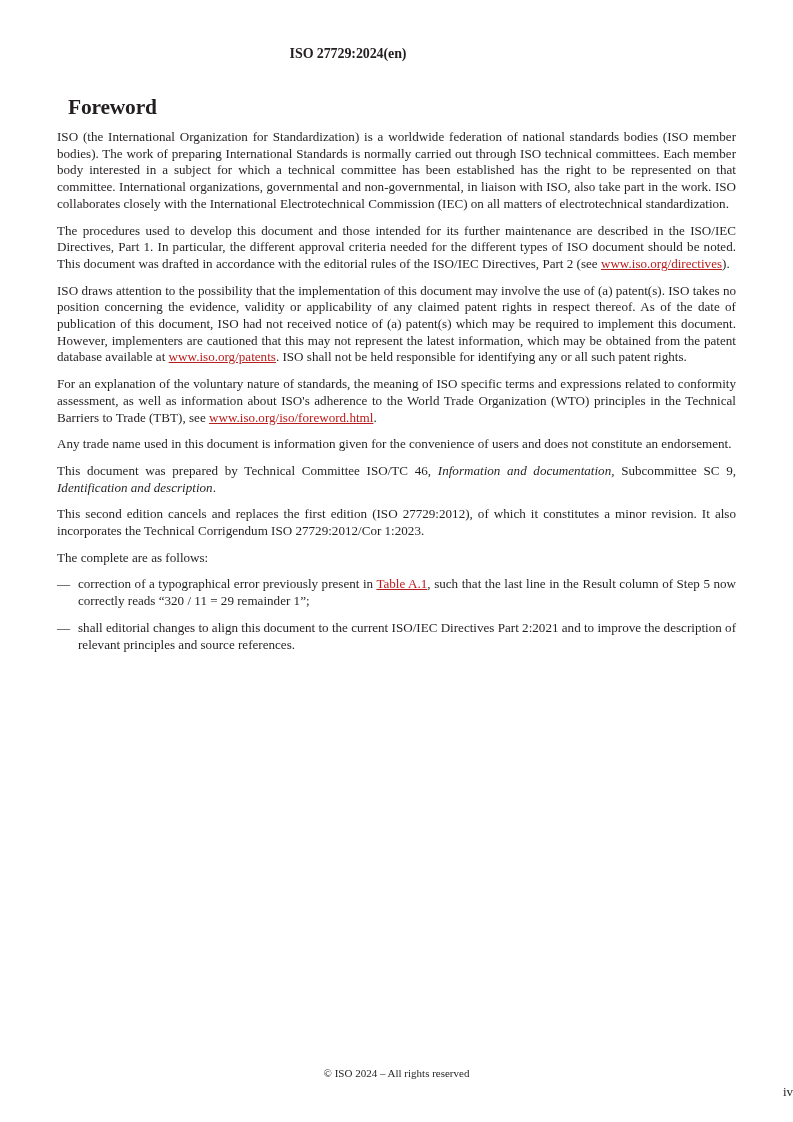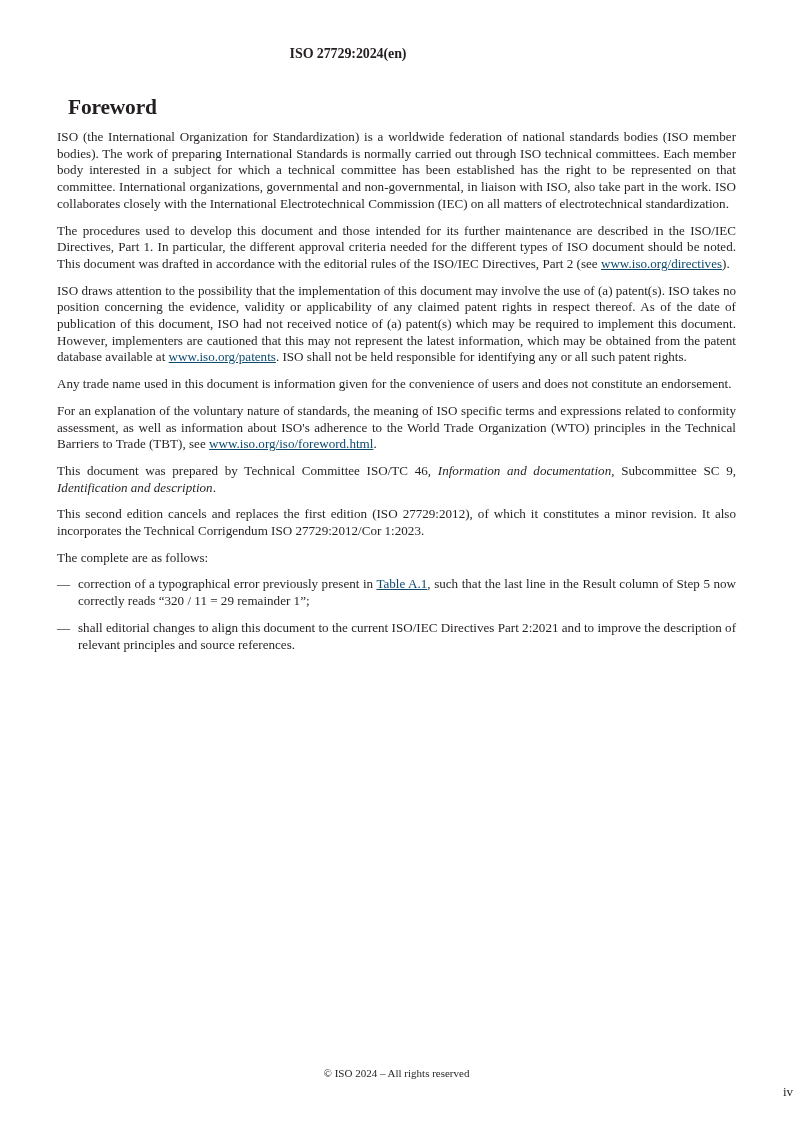--- a/index.html
+++ b/index.html
@@ -5,21 +5,21 @@
     html, body { margin: 0; padding: 0; background: #ffffff; }
     body { width: 793px; height: 1122px; position: relative; overflow: hidden;
       font-family: "Liberation Serif", "DejaVu Serif", serif; color: #231f20; }
     .header { position: absolute; top: 46px; left: 0; width: 696px; text-align: center;
       font-weight: bold; font-size: 14px; letter-spacing: -0.1px; }
     .title { position: absolute; top: 84px; left: 57px; margin: 11px;
       font-size: 21.5px; font-weight: bold; letter-spacing: -0.2px; }
     .content { position: absolute; top: 129px; left: 57px; width: 679px;
       font-size: 13.1px; line-height: 16.7px; }
     .content p { margin: 0 0 10px 0; text-align: justify; }
-    a { color: #0c4a6e; text-decoration: underline; }
+    a { color: #b91c1c; text-decoration: underline; }
     .list { margin: 0 0 10px 0; padding: 0; list-style: none; }
     .list li { position: relative; padding-left: 21px; margin-bottom: 10px; text-align: justify; }
     .list li .dash { position: absolute; left: 0; top: 0; }
     .footer { position: absolute; top: 1066px; left: 0; width: 793px; text-align: center;
       font-size: 11px; line-height: 14px; }
     .pageno { position: absolute; top: 1084px; left: 0; width: 793px; text-align: right;
       font-size: 13px; }
   </style>
 </head>
 <body>
@@ -28,23 +28,23 @@
 
 <h1 class="title">Foreword</h1>
 
 <div class="content">
   <p>ISO (the International Organization for Standardization) is a worldwide federation of national standards bodies (ISO member bodies). The work of preparing International Standards is normally carried out through ISO technical committees. Each member body interested in a subject for which a technical committee has been established has the right to be represented on that committee. International organizations, governmental and non-governmental, in liaison with ISO, also take part in the work. ISO collaborates closely with the International Electrotechnical Commission (IEC) on all matters of electrotechnical standardization.</p>
 
   <p><span>The procedures used to develop this document and those intended for its further maintenance are described in the ISO/IEC Directives, Part 1. In particular, the different approval criteria needed for the different types of ISO document should be noted. This document was drafted in accordance with the editorial rules of the ISO/IEC Directives, Part 2 (see </span><a>www.iso.org/directives</a><span>).</span></p>
 
   <p><span>ISO draws attention to the possibility that the implementation of this document may involve the use of (a) patent(s). ISO takes no position concerning the evidence, validity or applicability of any claimed patent rights in respect thereof. As of the date of publication of this document, ISO had not received notice of (a) patent(s) which may be required to implement this document. However, implementers are cautioned that this may not represent the latest information, which may be obtained from the patent database available at </span><a>www.iso.org/patents</a><span>. ISO shall not be held responsible for identifying any or all such patent rights.</span></p>
 
+  <p><span>For an explanation of the voluntary nature of standards, the meaning of ISO specific terms and expressions related to conformity assessment, as well as information about ISO's adherence to the World Trade Organization (WTO) principles in the Technical Barriers to Trade (TBT), see </span><a>www.iso.org/iso/foreword.html</a><span>.</span></p>
+
   <p>Any trade name used in this document is information given for the convenience of users and does not constitute an endorsement.</p>
-
-  <p><span>For an explanation of the voluntary nature of standards, the meaning of ISO specific terms and expressions related to conformity assessment, as well as information about ISO's adherence to the World Trade Organization (WTO) principles in the Technical Barriers to Trade (TBT), see </span><a>www.iso.org/iso/foreword.html</a><span>.</span></p>
 
   <p><span>This document was prepared by Technical Committee ISO/TC 46, </span><em>Information and documentation</em><span>, Subcommittee SC 9, </span><em>Identification and description</em><span>.</span></p>
 
   <p>This second edition cancels and replaces the first edition (ISO 27729:2012), of which it constitutes a minor revision. It also incorporates the Technical Corrigendum ISO 27729:2012/Cor 1:2023.</p>
 
   <p>The complete are as follows:</p>
 
   <ul class="list">
     <li><span class="dash">—</span><span>correction of a typographical error previously present in </span><a>Table A.1</a><span>, such that the last line in the Result column of Step 5 now correctly reads “320 / 11 = 29 remainder 1”;</span></li>
     <li><span class="dash">—</span><span>shall editorial changes to align this document to the current ISO/IEC Directives Part 2:2021 and to improve the description of relevant principles and source references.</span></li>

